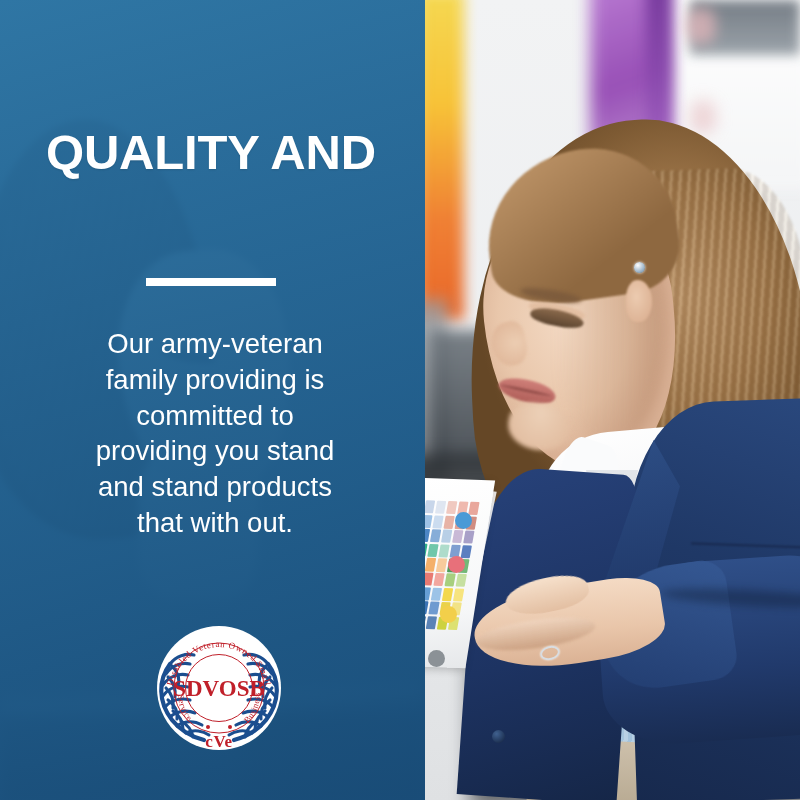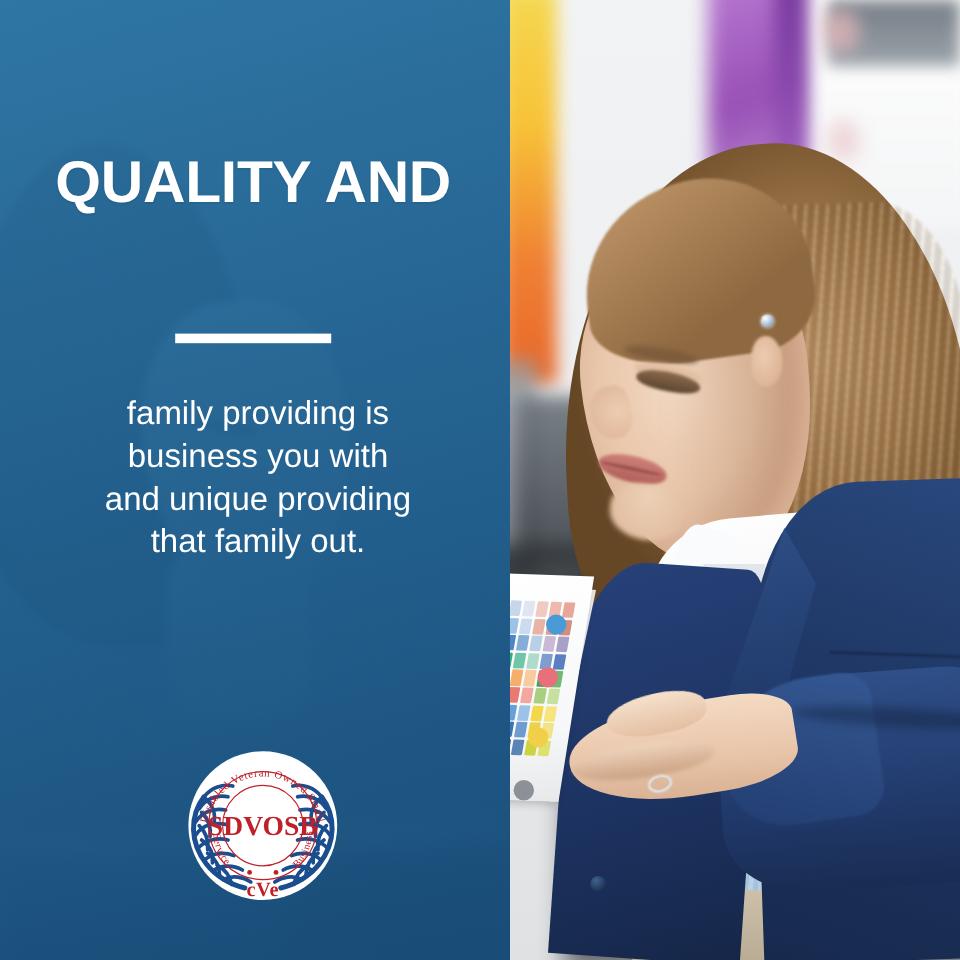--- a/index.html
+++ b/index.html
@@ -367,24 +367,26 @@
 
   <div class="content">
 
     <div class="headline">
       <span class="l1">QUALITY AND</span>
     </div>
 
     <div class="divider"></div>
 
     <div class="body">
+      <span>Our army-veteran</span>
       <span>family providing is</span>
-      <span>business you with</span>
-      <span>and unique providing</span>
-      <span>that family out.</span>
+      <span>committed to</span>
+      <span>providing you stand</span>
+      <span>and stand products</span>
+      <span>that with out.</span>
     </div>
 
     <div class="badge">
       <svg viewBox="0 0 142 134" xmlns="http://www.w3.org/2000/svg">
         <defs>
           <path id="arcTop" d="M 24 74 A 47 47 0 0 1 118 74" fill="none"></path>
           <path id="arcBot" d="M 30 74 A 41 41 0 0 0 112 74" fill="none"></path>
           <g id="leafR">
             <path d="M0,0 C10,-3 20,-1 27,5" stroke="#1B4E8F" stroke-width="3.2" fill="none" stroke-linecap="round"></path>
           </g>

